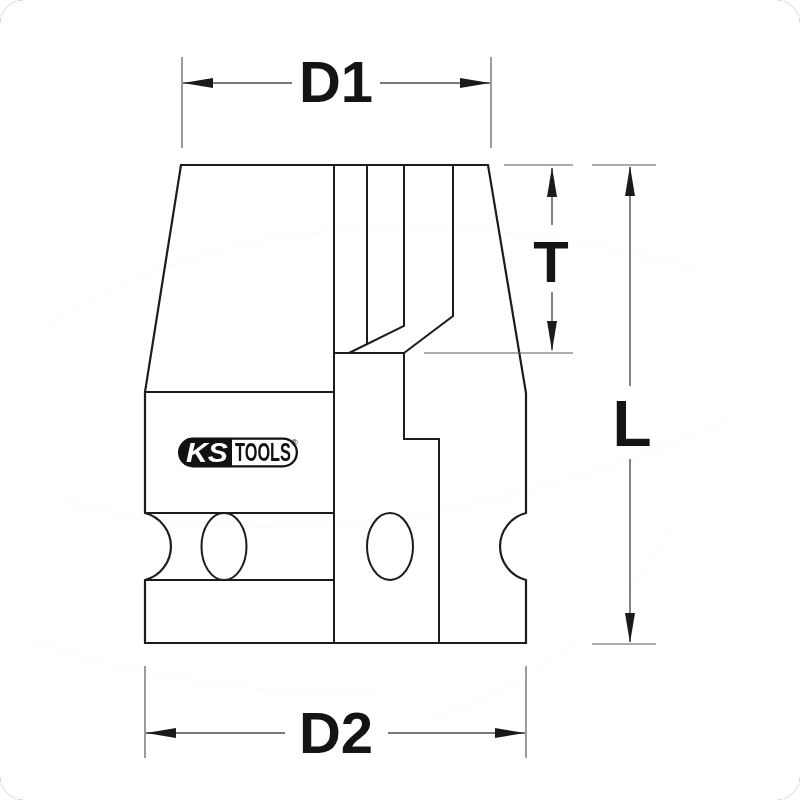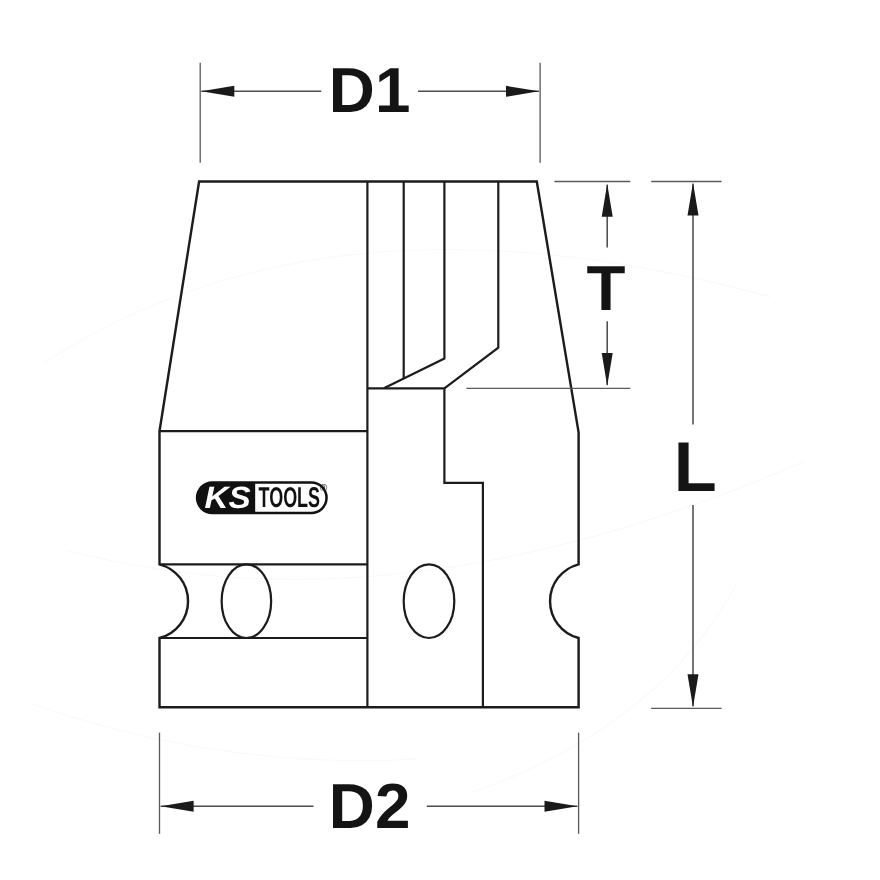--- a/index.html
+++ b/index.html
@@ -7,20 +7,21 @@
     padding: 0;
     background: #ffffff;
   }
   .canvas {
     position: relative;
     width: 800px;
     height: 800px;
     background: #15803d;
     overflow: hidden;
     font-family: "Liberation Sans", sans-serif;
+    border-radius: 24px;
   }
   svg text {
     font-family: "Liberation Sans", sans-serif;
   }
   .dim-label {
     font-weight: bold;
     font-size: 58px;
     fill: #141414;
   }
   .dim-label-l {

